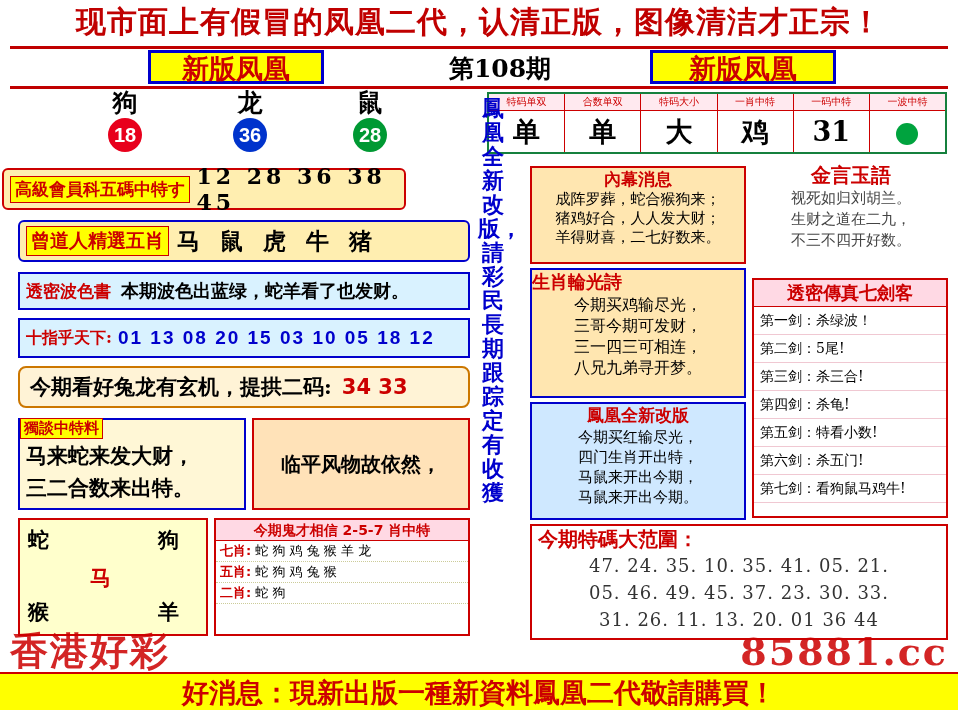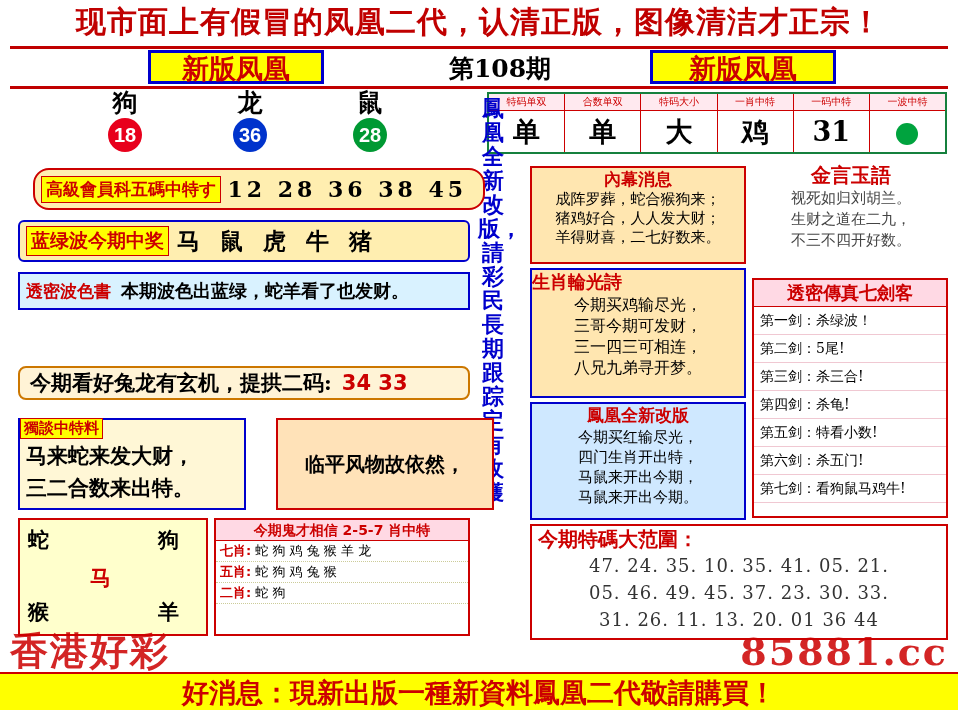--- a/index.html
+++ b/index.html
@@ -87,22 +87,22 @@
     font-family:"DejaVu Serif","Liberation Serif",serif;
     text-align:center;word-break:break-all;
   }
 
   
   .box{position:absolute;box-sizing:border-box;}
   .lbl{font-family:"DejaVu Serif","Liberation Serif",serif;font-weight:bold;}
 
   
   .b-vip{
-    left:33px;top:168px;width:452px;height:42px;
-    border:2px solid #cc0000;border-radius:16px;background:#ffeeb0;
+    left:2px;top:168px;width:404px;height:42px;
+    border:2px solid #cc0000;border-radius:6px;background:#ffeeb0;
     display:flex;align-items:center;padding:0 6px;
   }
   .b-vip .tag{
     background:#ffff00;border:1px solid #cc0000;color:#cc0000;font-size:17px;
     padding:1px 4px;white-space:nowrap;
   }
   .b-vip .nums{flex:1;margin-left:6px;font-size:22px;font-weight:bold;color:#000;letter-spacing:4px;
     font-family:"DejaVu Serif","Liberation Serif",serif;}
 
   .b-zd{
@@ -126,21 +126,21 @@
   .b-ten{
     left:18px;top:318px;width:452px;height:40px;
     border:2px solid #0000cc;background:#d9f2ff;
     display:flex;align-items:center;padding:0 6px;
   }
   .b-ten .tag{color:#cc0000;font-size:16px;white-space:nowrap;font-weight:bold;}
   .b-ten .nums{flex:1;margin-left:6px;font-size:19px;color:#0000cc;font-weight:bold;letter-spacing:2px;
     font-family:"Liberation Sans",sans-serif;}
 
   .b-jq{
-    left:18px;top:366px;width:452px;height:34px;
+    left:18px;top:366px;width:452px;height:42px;
     border:2px solid #cc7700;border-radius:8px;background:#fff3d6;
     display:flex;align-items:center;padding:0 10px;
   }
   .b-jq .txt{font-size:21px;color:#000;font-weight:bold;font-family:"DejaVu Serif","Liberation Serif",serif;}
   .b-jq .nums{margin-left:10px;font-size:21px;color:#cc0000;font-weight:bold;}
 
   .b-du{
     left:18px;top:418px;width:228px;height:92px;
     border:2px solid #0000cc;background:#fff7d6;
   }
@@ -149,21 +149,21 @@
     font-size:15px;padding:0 3px;font-weight:bold;white-space:nowrap;
   }
   .b-du .l1{position:absolute;left:6px;top:22px;font-size:21px;font-weight:bold;color:#000;
     font-family:"DejaVu Serif","Liberation Serif",serif;}
   .b-du .l2{position:absolute;left:6px;top:54px;font-size:21px;font-weight:bold;color:#000;
     font-family:"DejaVu Serif","Liberation Serif",serif;}
 
   .b-lp{
     left:252px;top:418px;width:218px;height:92px;
     border:2px solid #cc0000;background:#ffe2b8;
-    display:flex;flex-direction:column;justify-content:center;align-items:center;margin-left:24px;
+    display:flex;flex-direction:column;justify-content:center;align-items:center;
   }
   .b-lp div{font-size:20px;font-weight:bold;color:#000;line-height:30px;
     font-family:"DejaVu Serif","Liberation Serif",serif;}
 
   
   .b-grid{
     left:18px;top:518px;width:190px;height:118px;
     border:2px solid #cc0000;background:#ffffcc;
   }
   .b-grid .cell{position:absolute;font-size:21px;font-weight:bold;color:#000;
@@ -313,29 +313,33 @@
   </div>
 
   <div class="vtext">鳳凰全新改版，請彩民長期跟踪定有收獲</div>
 
   <div class="box b-vip">
     <span class="tag lbl">高級會員科五碼中特す</span>
     <span class="nums">12  28  36  38  45</span>
   </div>
 
   <div class="box b-zd">
-    <span class="tag lbl">蓝绿波今期中奖</span>
+    <span class="tag lbl">曾道人精選五肖</span>
     <span class="nums">马 鼠 虎 牛 猪</span>
   </div>
 
   <div class="box b-tm">
     <span class="tag lbl">透密波色書</span>
     <span class="txt">本期波色出蓝绿，蛇羊看了也发财。</span>
   </div>
 
+  <div class="box b-ten">
+    <span class="tag lbl">十指乎天下:</span>
+    <span class="nums">01  13  08  20  15  03  10  05  18  12</span>
+  </div>
 
   <div class="box b-jq">
     <span class="txt">今期看好兔龙有玄机，提拱二码:</span>
     <span class="nums">34 33</span>
   </div>
 
   <div class="box b-du">
     <span class="cap lbl">獨談中特料</span>
     <span class="l1">马来蛇来发大财，</span>
     <span class="l2">三二合数来出特。</span>

